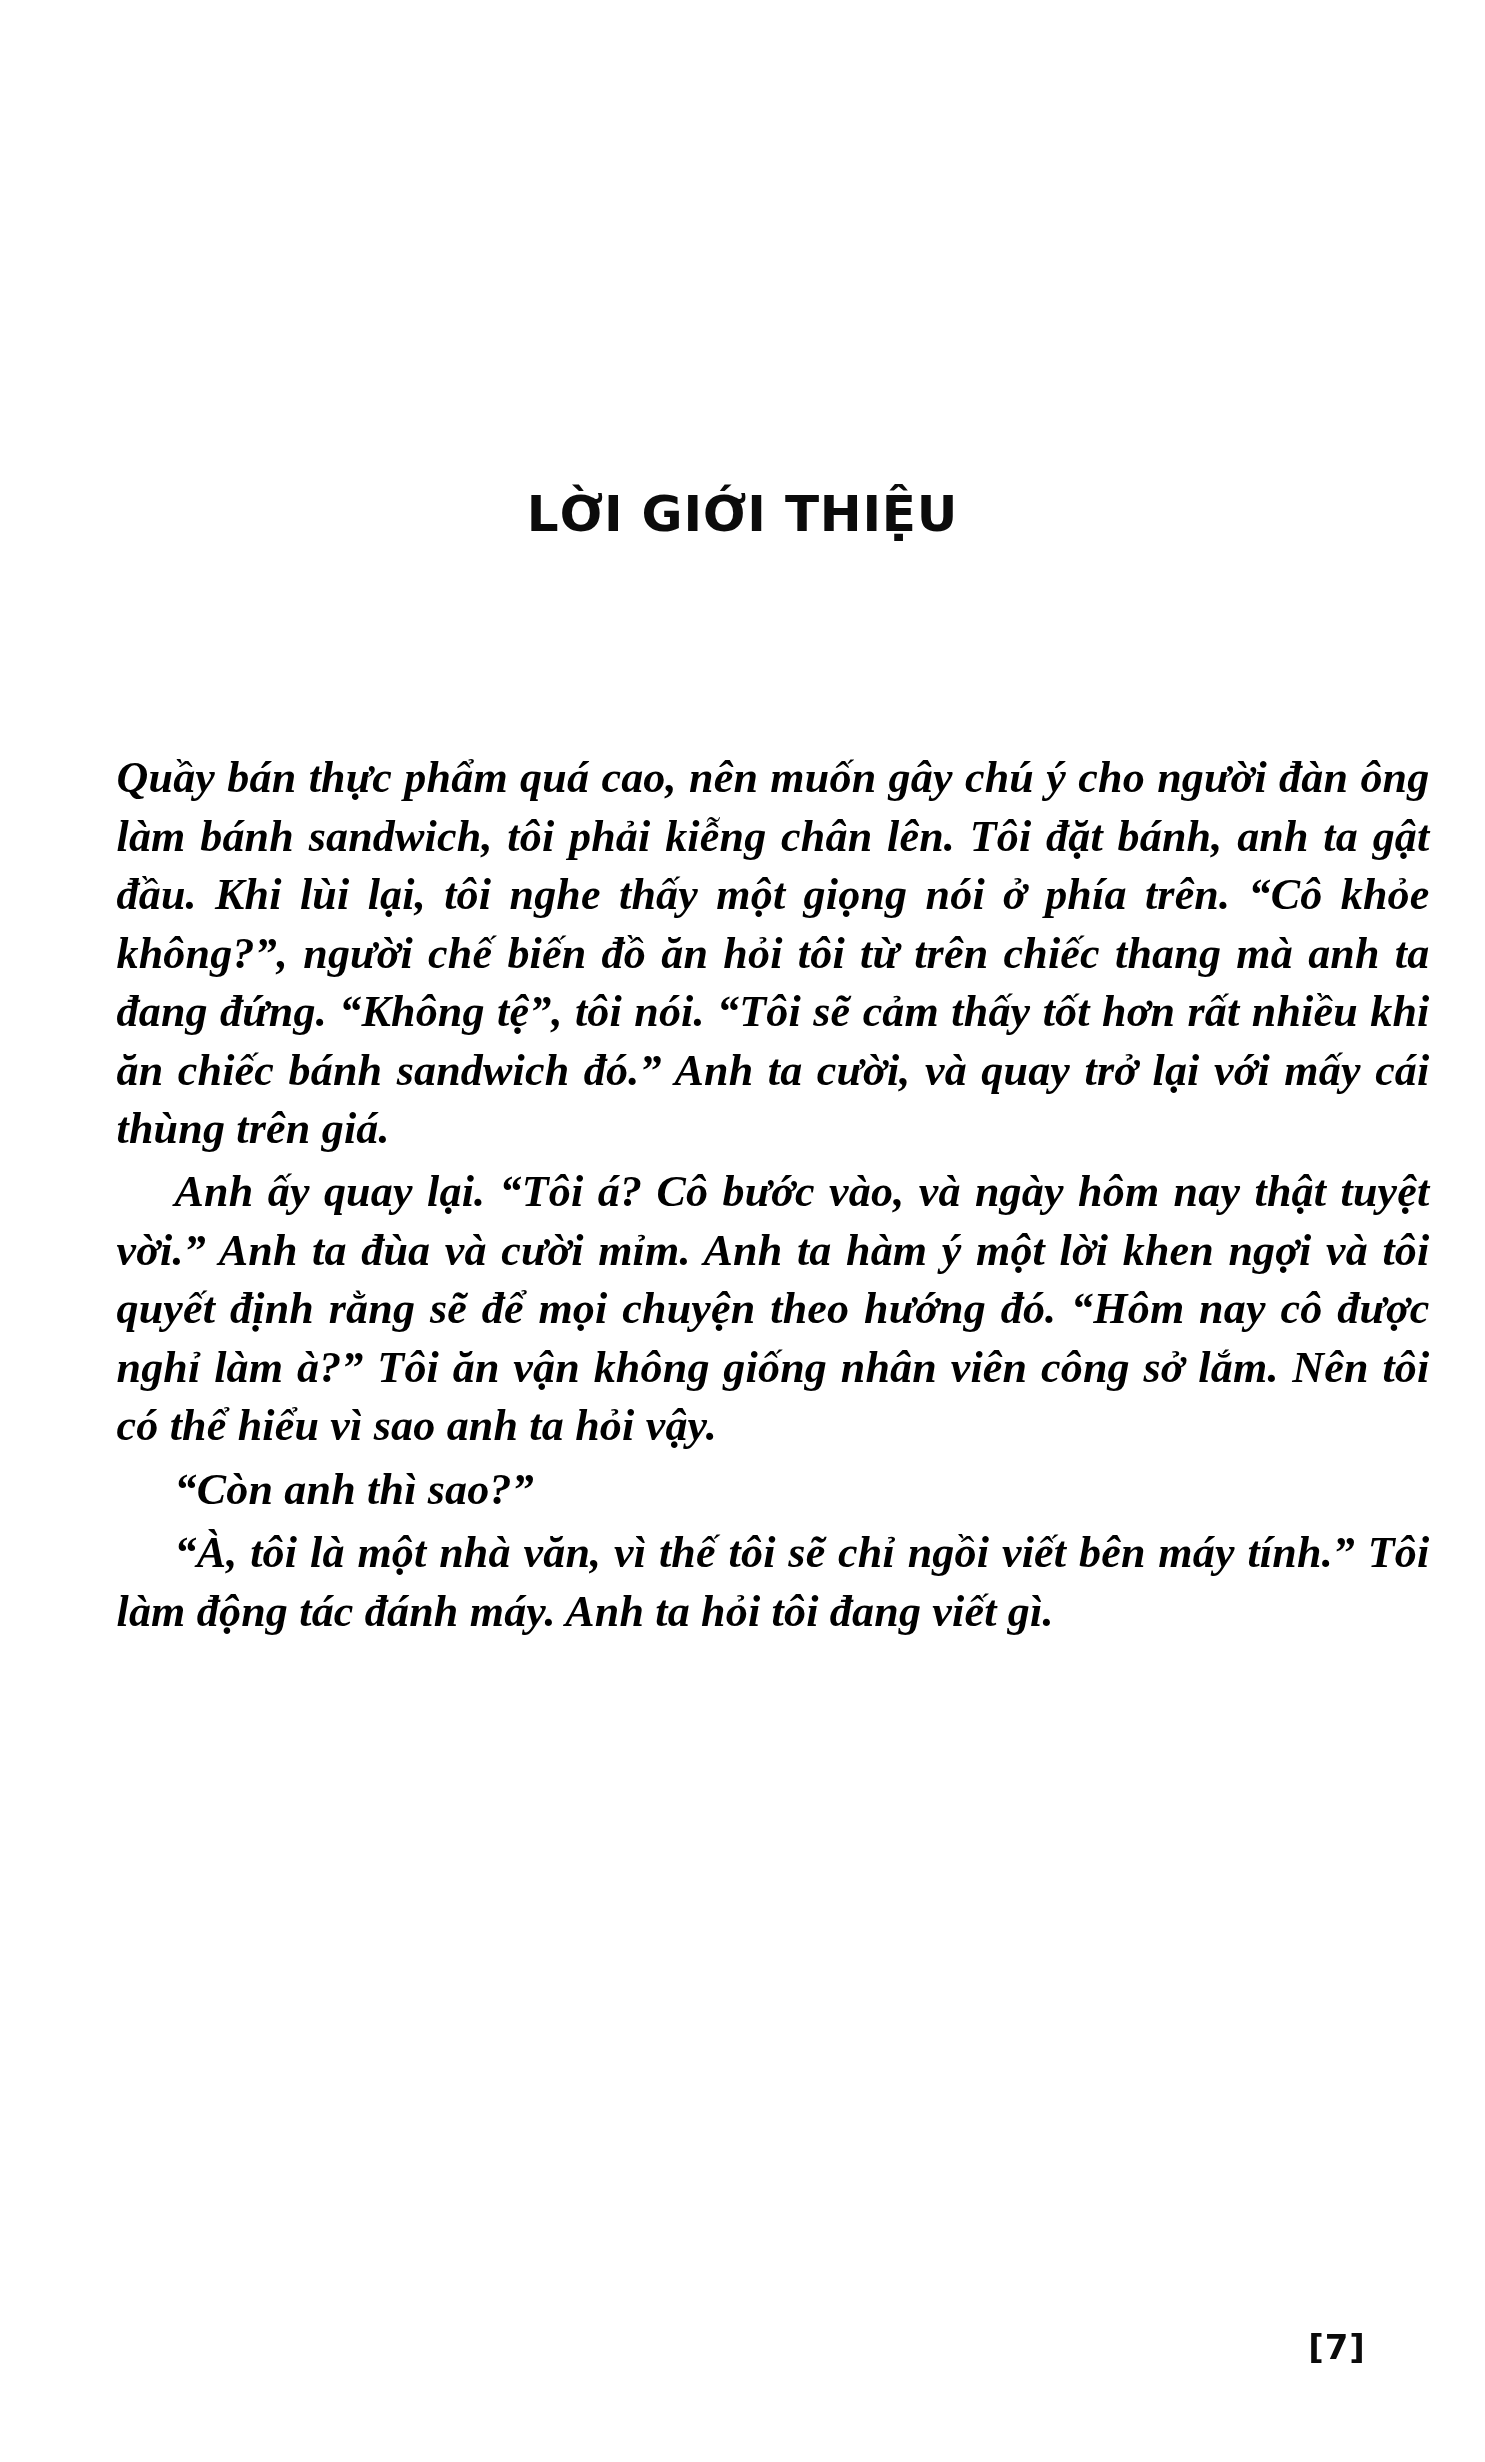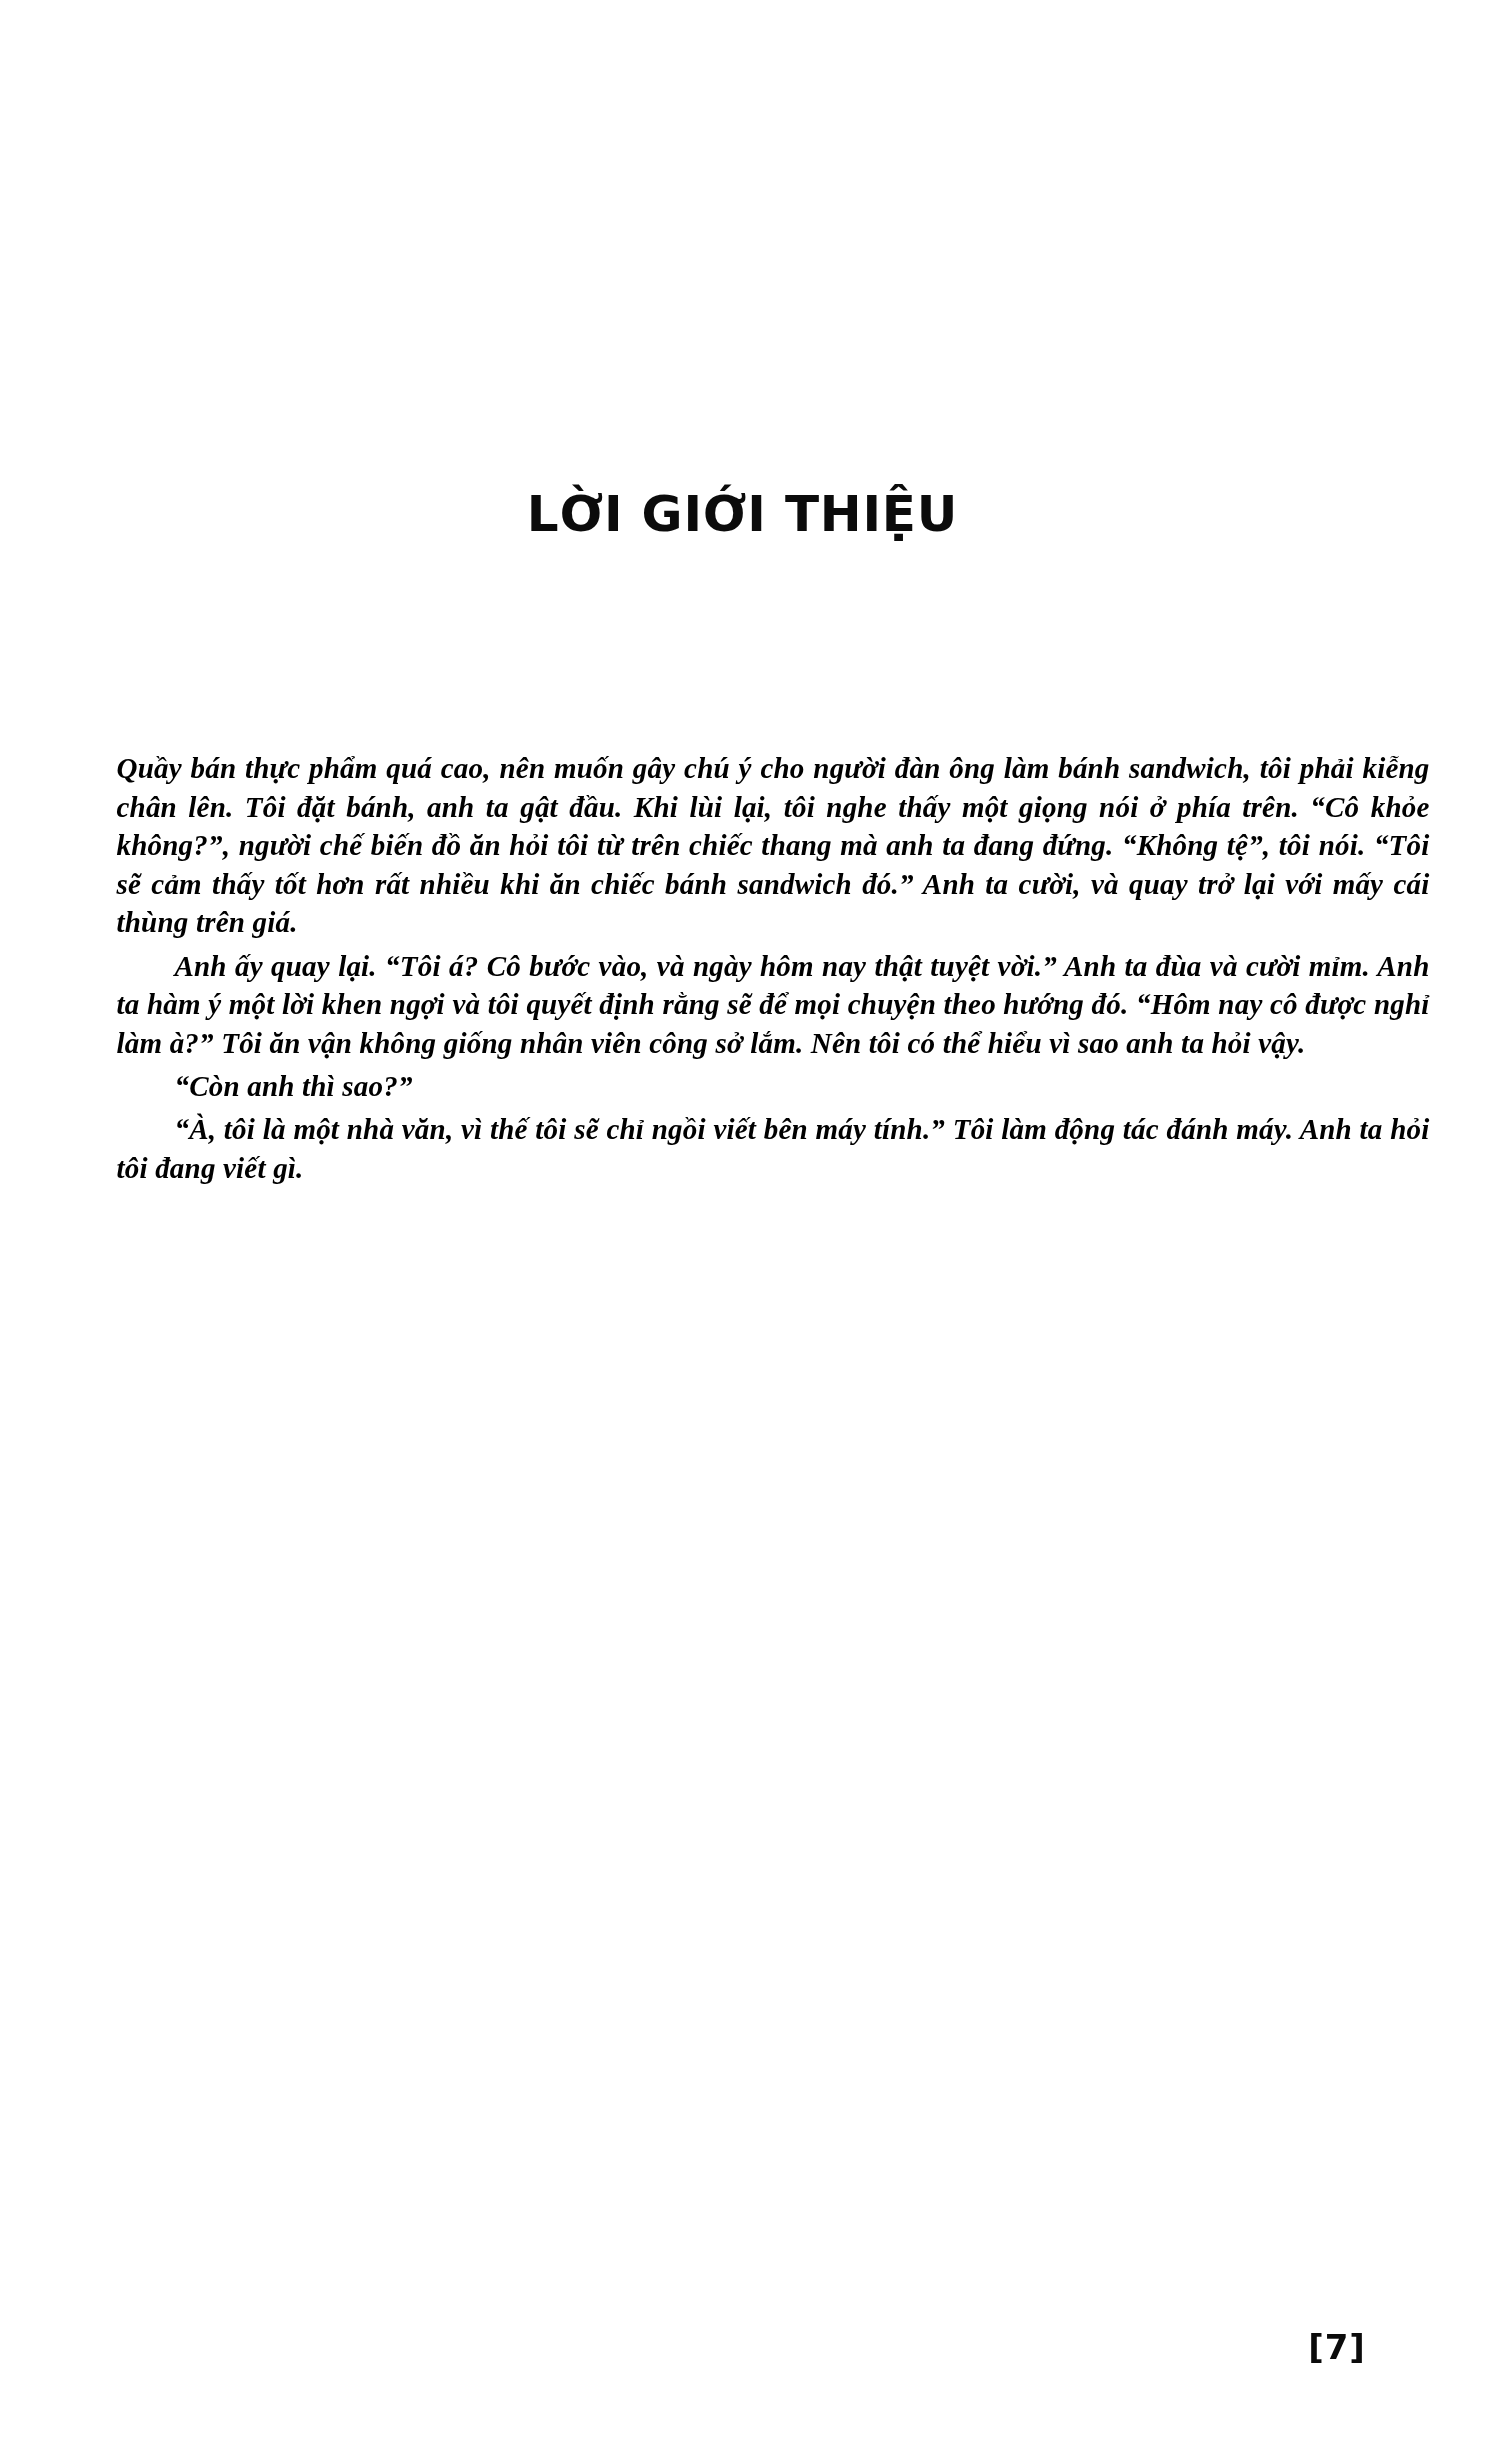--- a/index.html
+++ b/index.html
@@ -33,21 +33,21 @@
   .body-block {
     position: absolute;
     top: 749px;
     left: 87px;
     width: 1313px;
   }
   .para {
     font-family: "Liberation Serif", serif;
     font-style: italic;
     font-weight: 700;
-    font-size: 29px;
+    font-size: 44px;
     line-height: 1.33;
     text-align: justify;
     text-justify: inter-word;
     margin: 0 0 4.8px 0;
     color: #000000;
     letter-spacing: 0.2px;
   }
   .para.first {
     text-indent: 0;
   }

